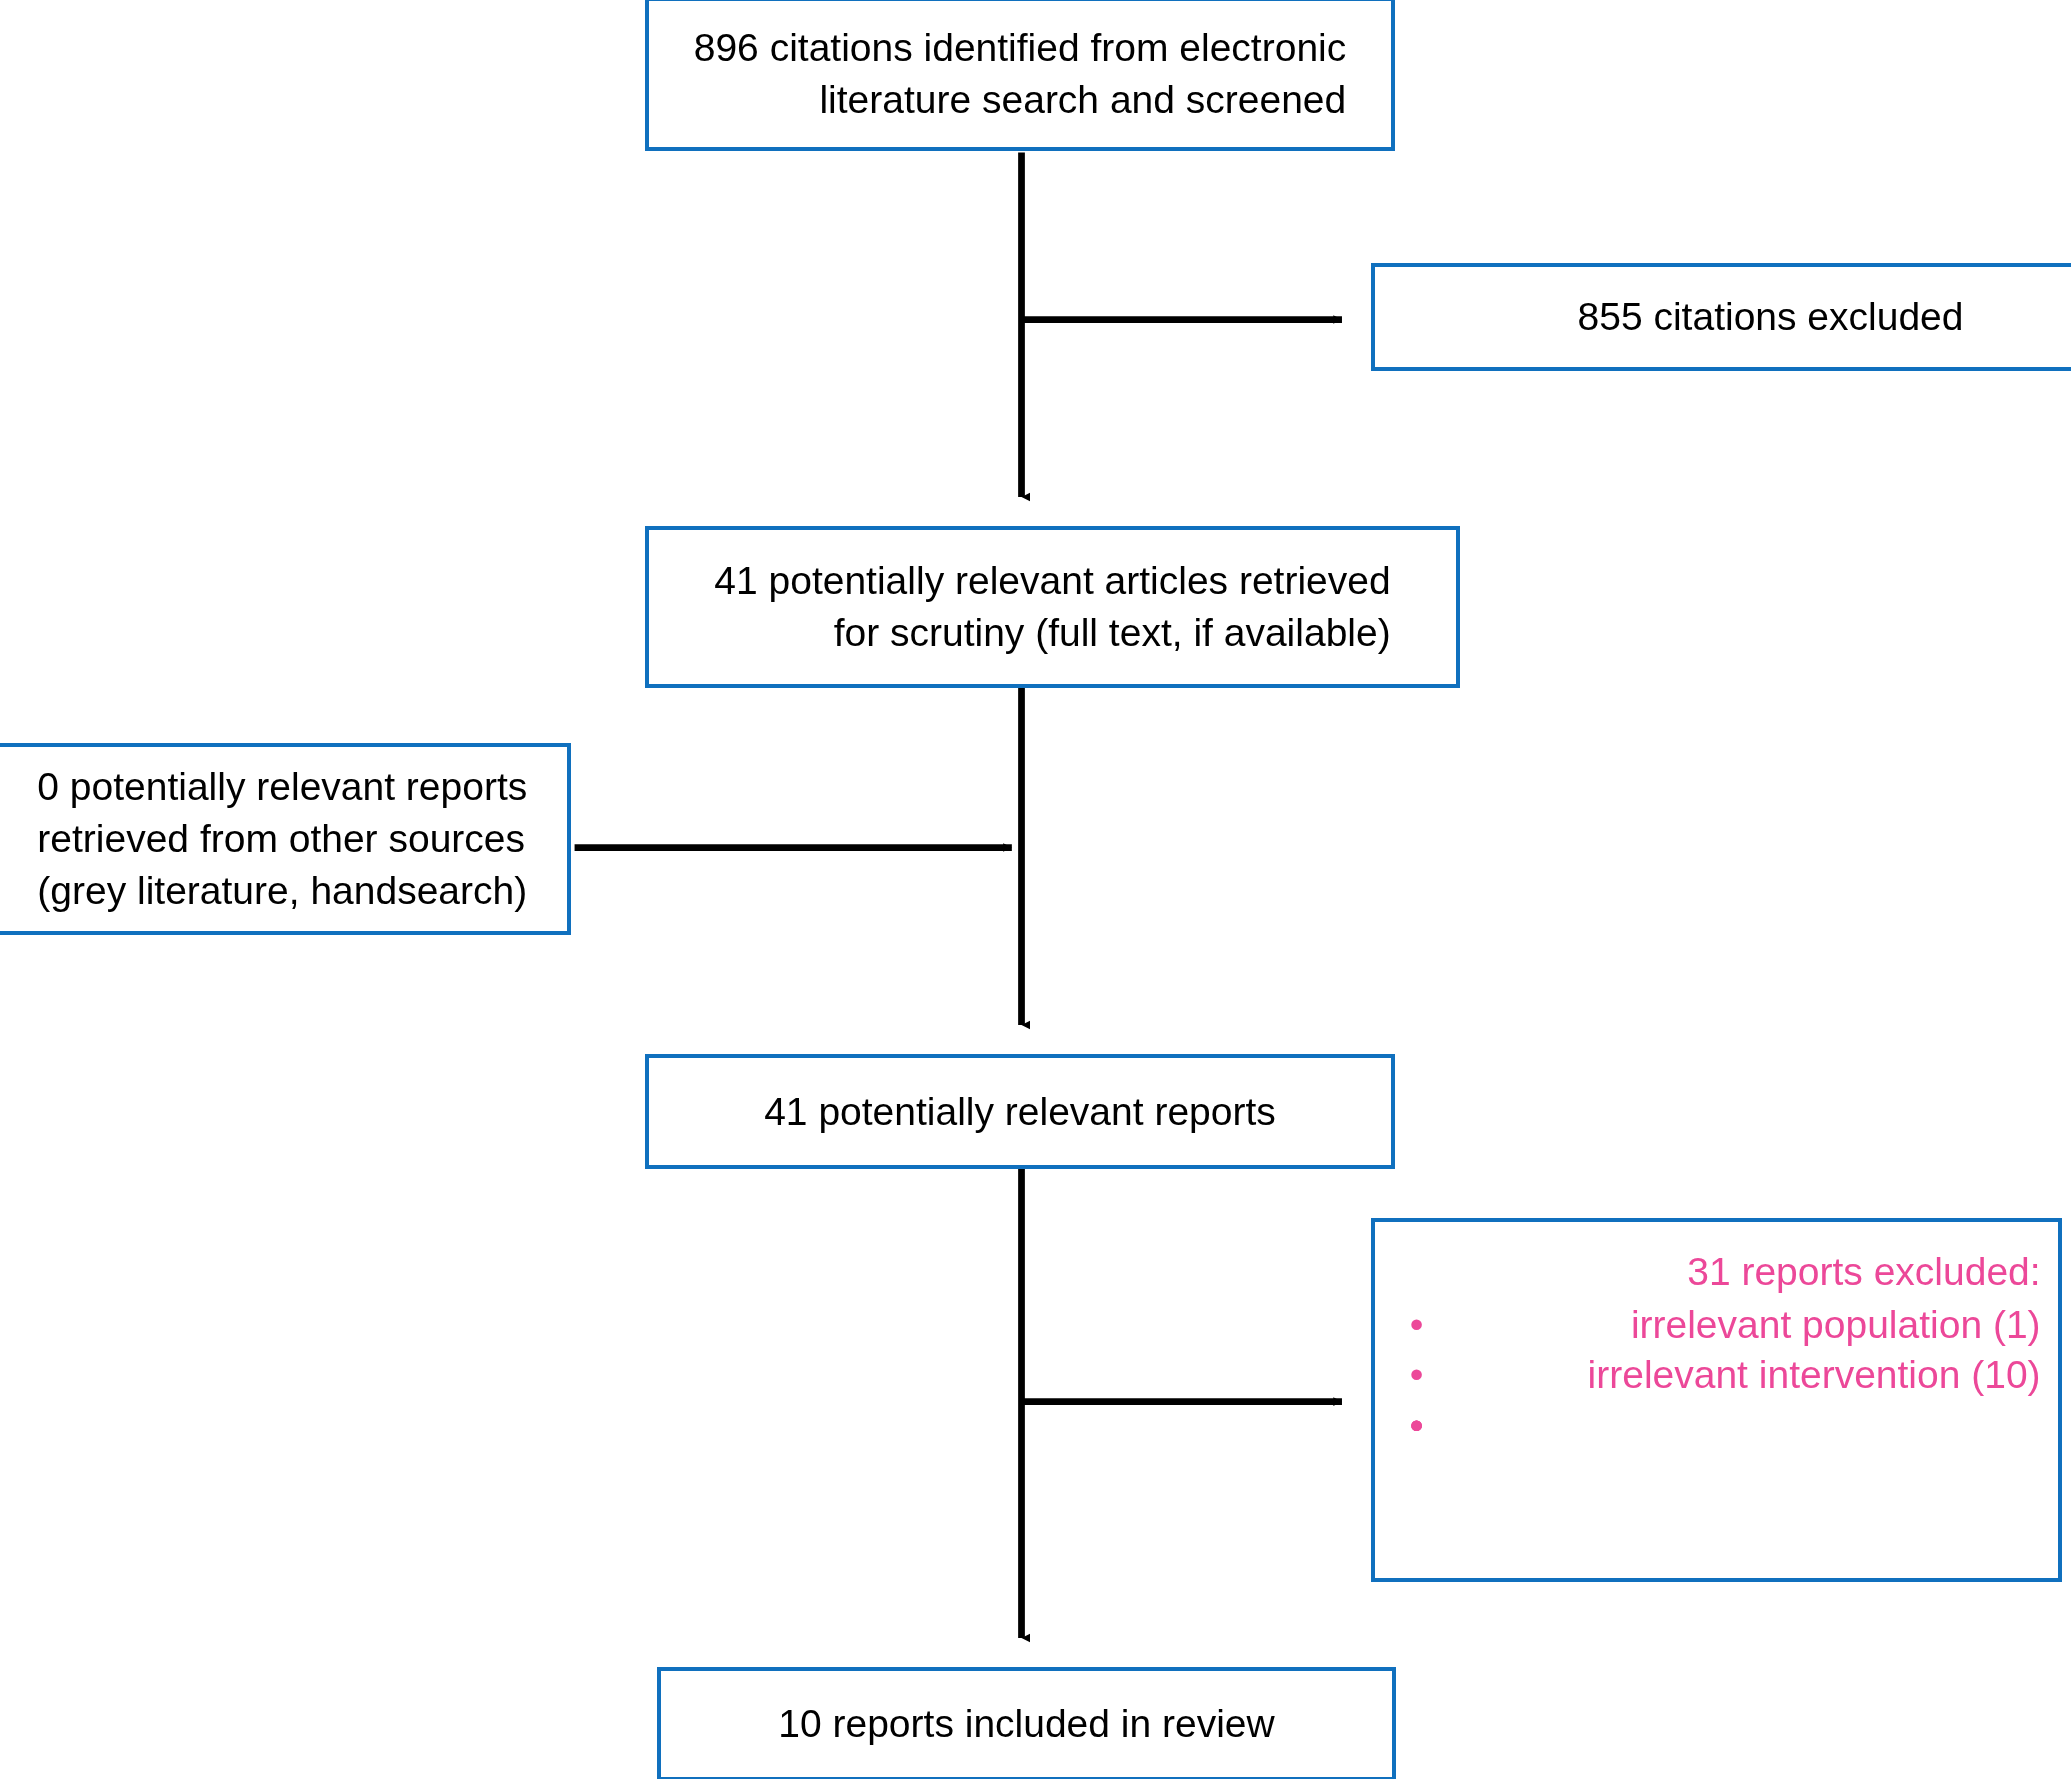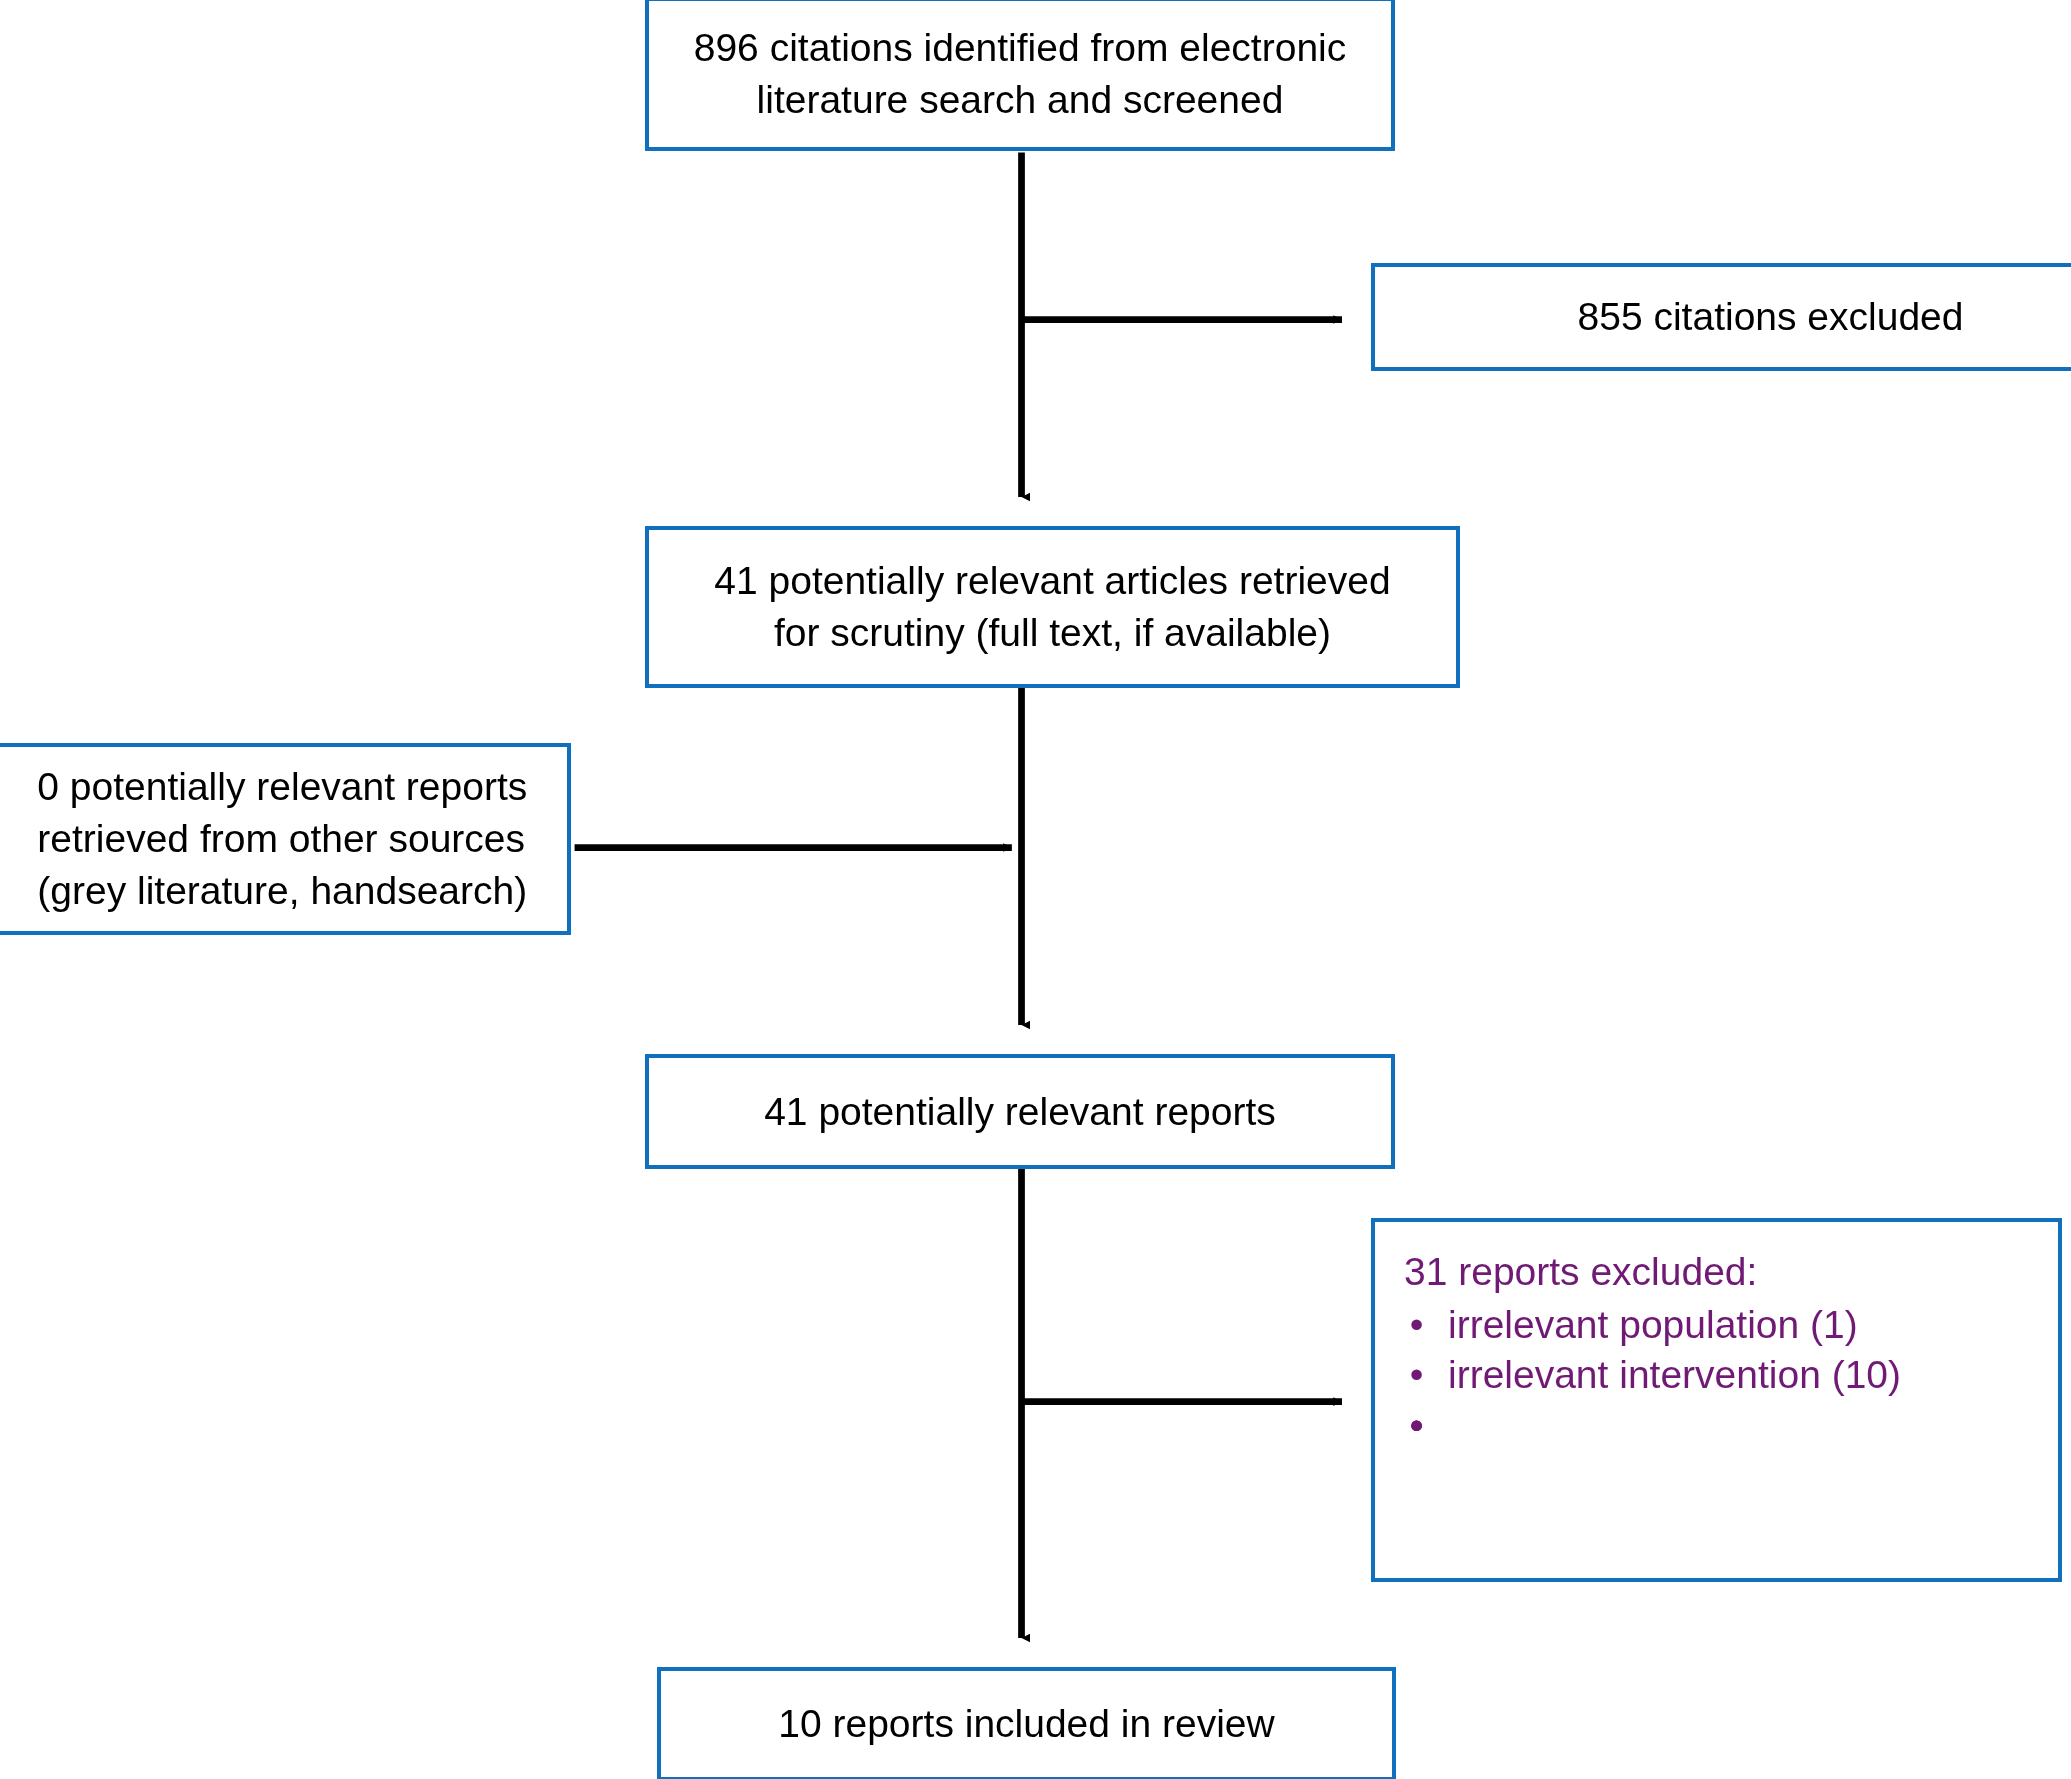--- a/index.html
+++ b/index.html
@@ -21,40 +21,40 @@
     border: 4.8px solid #1070be;
     background: #ffffff;
     display: flex;
     align-items: center;
     justify-content: center;
   }
   .node .node-text {
     font-size: 39px;
     line-height: 1.33;
     color: #000000;
-    text-align: center;
+    text-align: right;
     white-space: pre-line;
     padding: 0 17.4px;
   }
   .node.left-align {
     justify-content: flex-start;
   }
   .node.left-align .node-text {
     text-align: left;
     padding: 0 0 0 41px;
   }
   .excl-body {
     position: absolute;
     left: 29px;
     top: 25px;
     right: 17.4px;
     font-size: 39px;
     line-height: 1.30;
-    color: #701a75;
-    text-align: left;
+    color: #ec4899;
+    text-align: right;
   }
   .excl-title { margin: 0 0 1.9px 0; }
   .excl-list {
     list-style: none;
     margin: 0;
     padding: 0;
   }
   .excl-list li {
     position: relative;
     padding-left: 44px;

